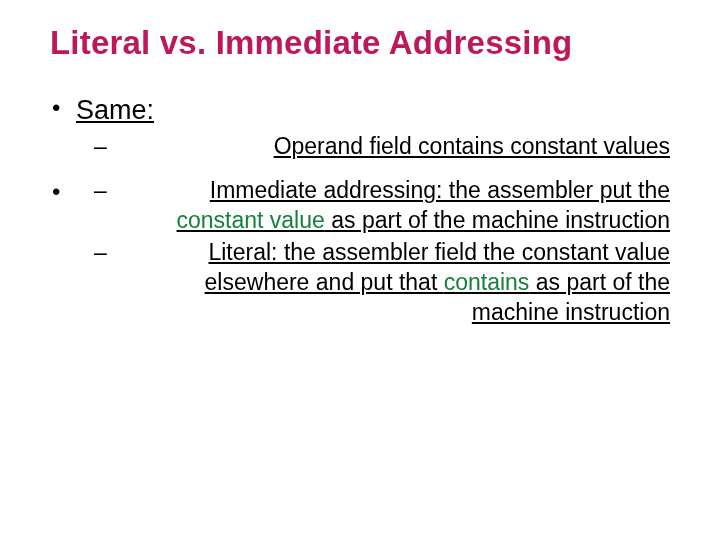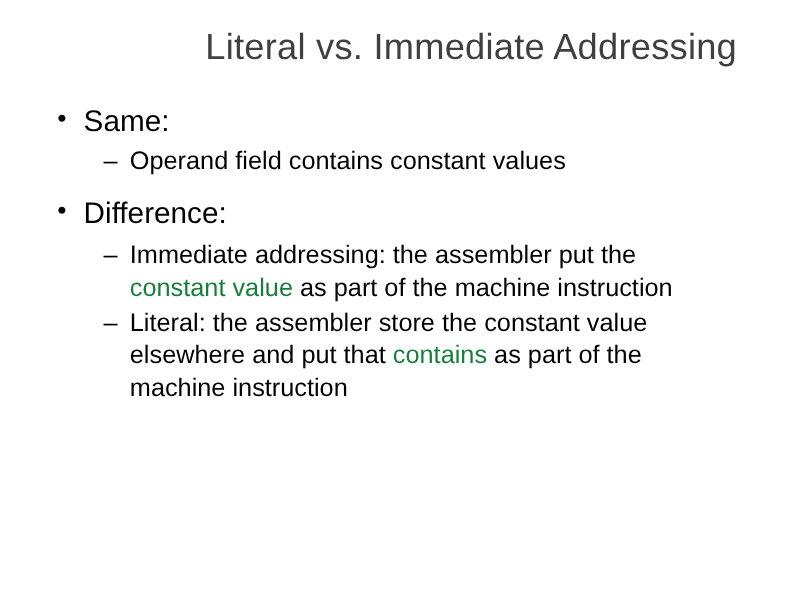--- a/index.html
+++ b/index.html
@@ -13,50 +13,52 @@
   }
   .slide {
     position: relative;
     width: 720px;
     height: 540px;
     box-sizing: border-box;
     padding: 18px 50px 20px 50px;
   }
   .title {
     font-size: 33px;
-    color: #404040;
-    text-align: right;
+    color: #be185d;
+    text-align: left;
     margin: 6px 0 30px 0;
-    font-weight: normal;
+    font-weight: bold;
     letter-spacing: 0.2px;
   }
   ul.level1 {
     list-style: none;
     padding: 0;
     margin: 0;
   }
   ul.level1 > li {
     font-size: 27px;
     line-height: 1.35;
     margin: 0 0 6px 0;
     position: relative;
     padding-left: 26px;
+    text-decoration: underline;
   }
   ul.level1 > li::before {
     content: "•";
     position: absolute;
     left: 2px;
     top: 0;
     font-size: 24px;
     color: #000;
   }
   ul.level2 {
     list-style: none;
     padding: 0;
     margin: 4px 0 14px 18px;
+    text-align: right;
   }
   ul.level2 > li {
     font-size: 23px;
     line-height: 1.3;
     position: relative;
     padding-left: 24px;
     margin: 0 0 2px 0;
   }
   ul.level2 > li::before {
     content: "–";
@@ -80,25 +82,24 @@
     <li>
       <span>Same:</span>
       <ul class="level2">
         <li>
           <span>Operand field contains constant values</span>
         </li>
       </ul>
     </li>
 
     <li>
-      <span>Difference:</span>
       <ul class="level2">
         <li>
           <span>Immediate addressing: the assembler put the </span><span class="accent">constant value</span><span> as part of the machine instruction</span>
         </li>
         <li>
-          <span>Literal: the assembler store the constant value elsewhere and put that </span><span class="accent">contains</span><span> as part of the machine instruction</span>
+          <span>Literal: the assembler field the constant value elsewhere and put that </span><span class="accent">contains</span><span> as part of the machine instruction</span>
         </li>
       </ul>
     </li>
 
   </ul>
 </div>
 
 </body></html>

